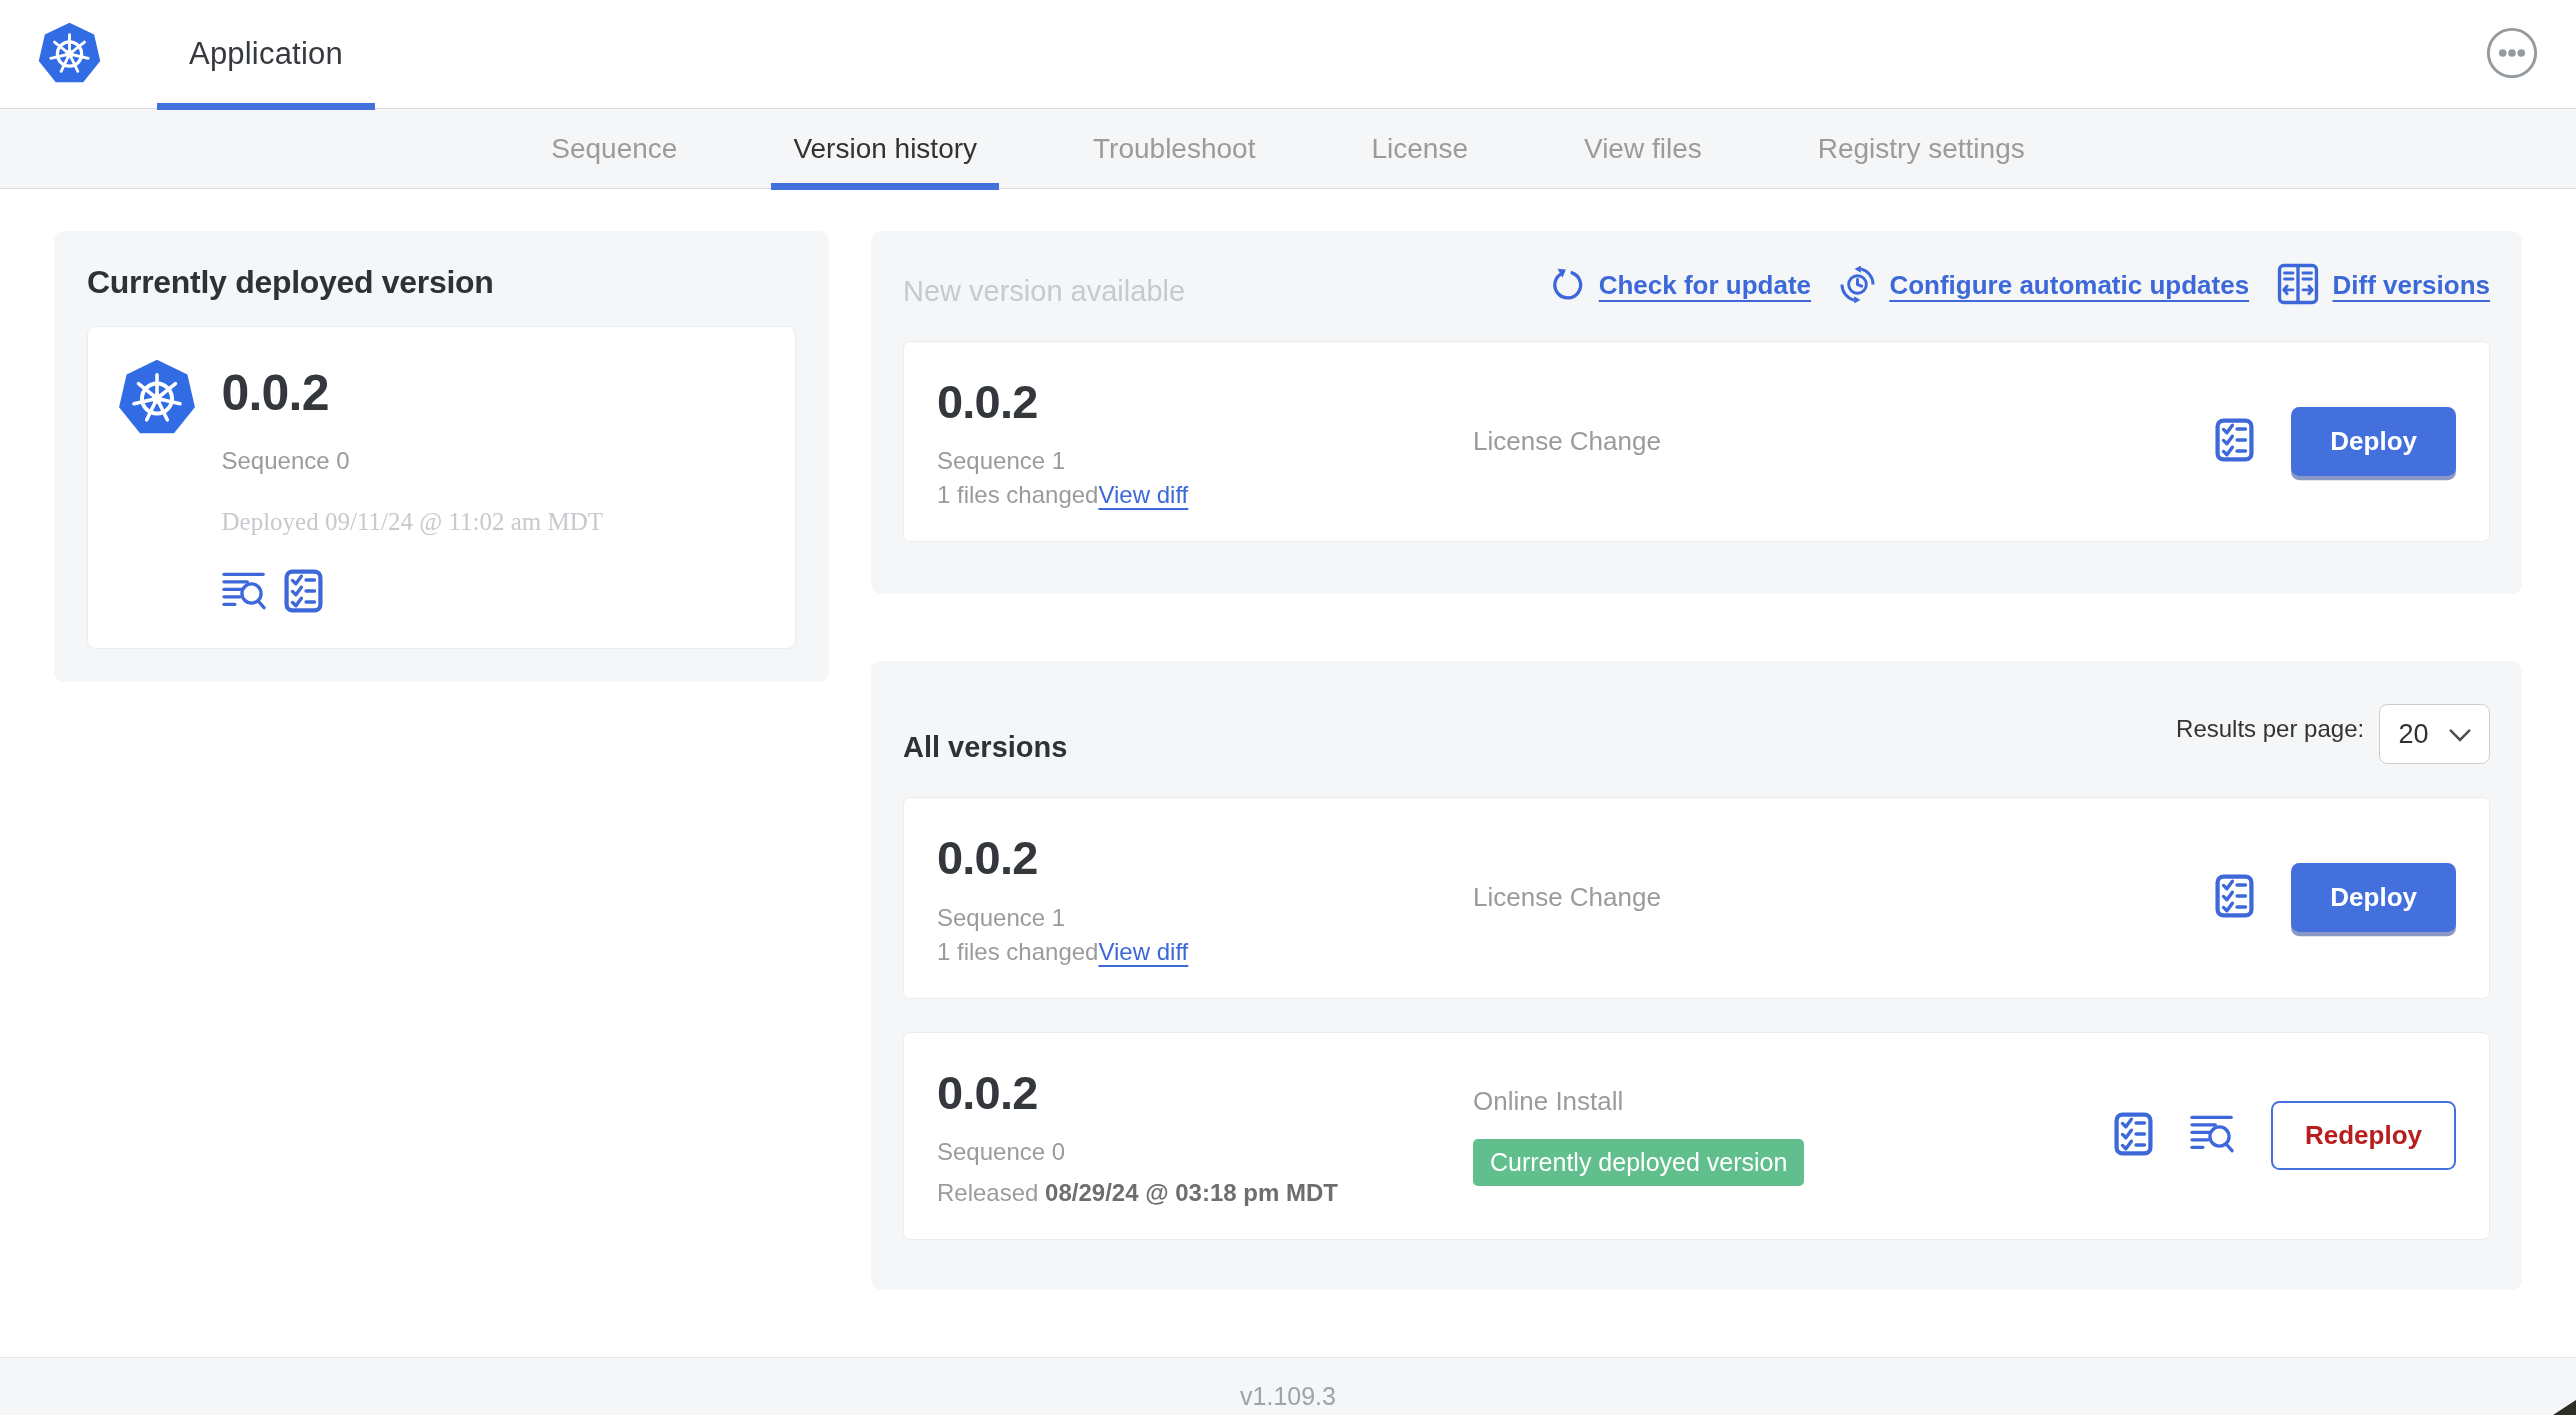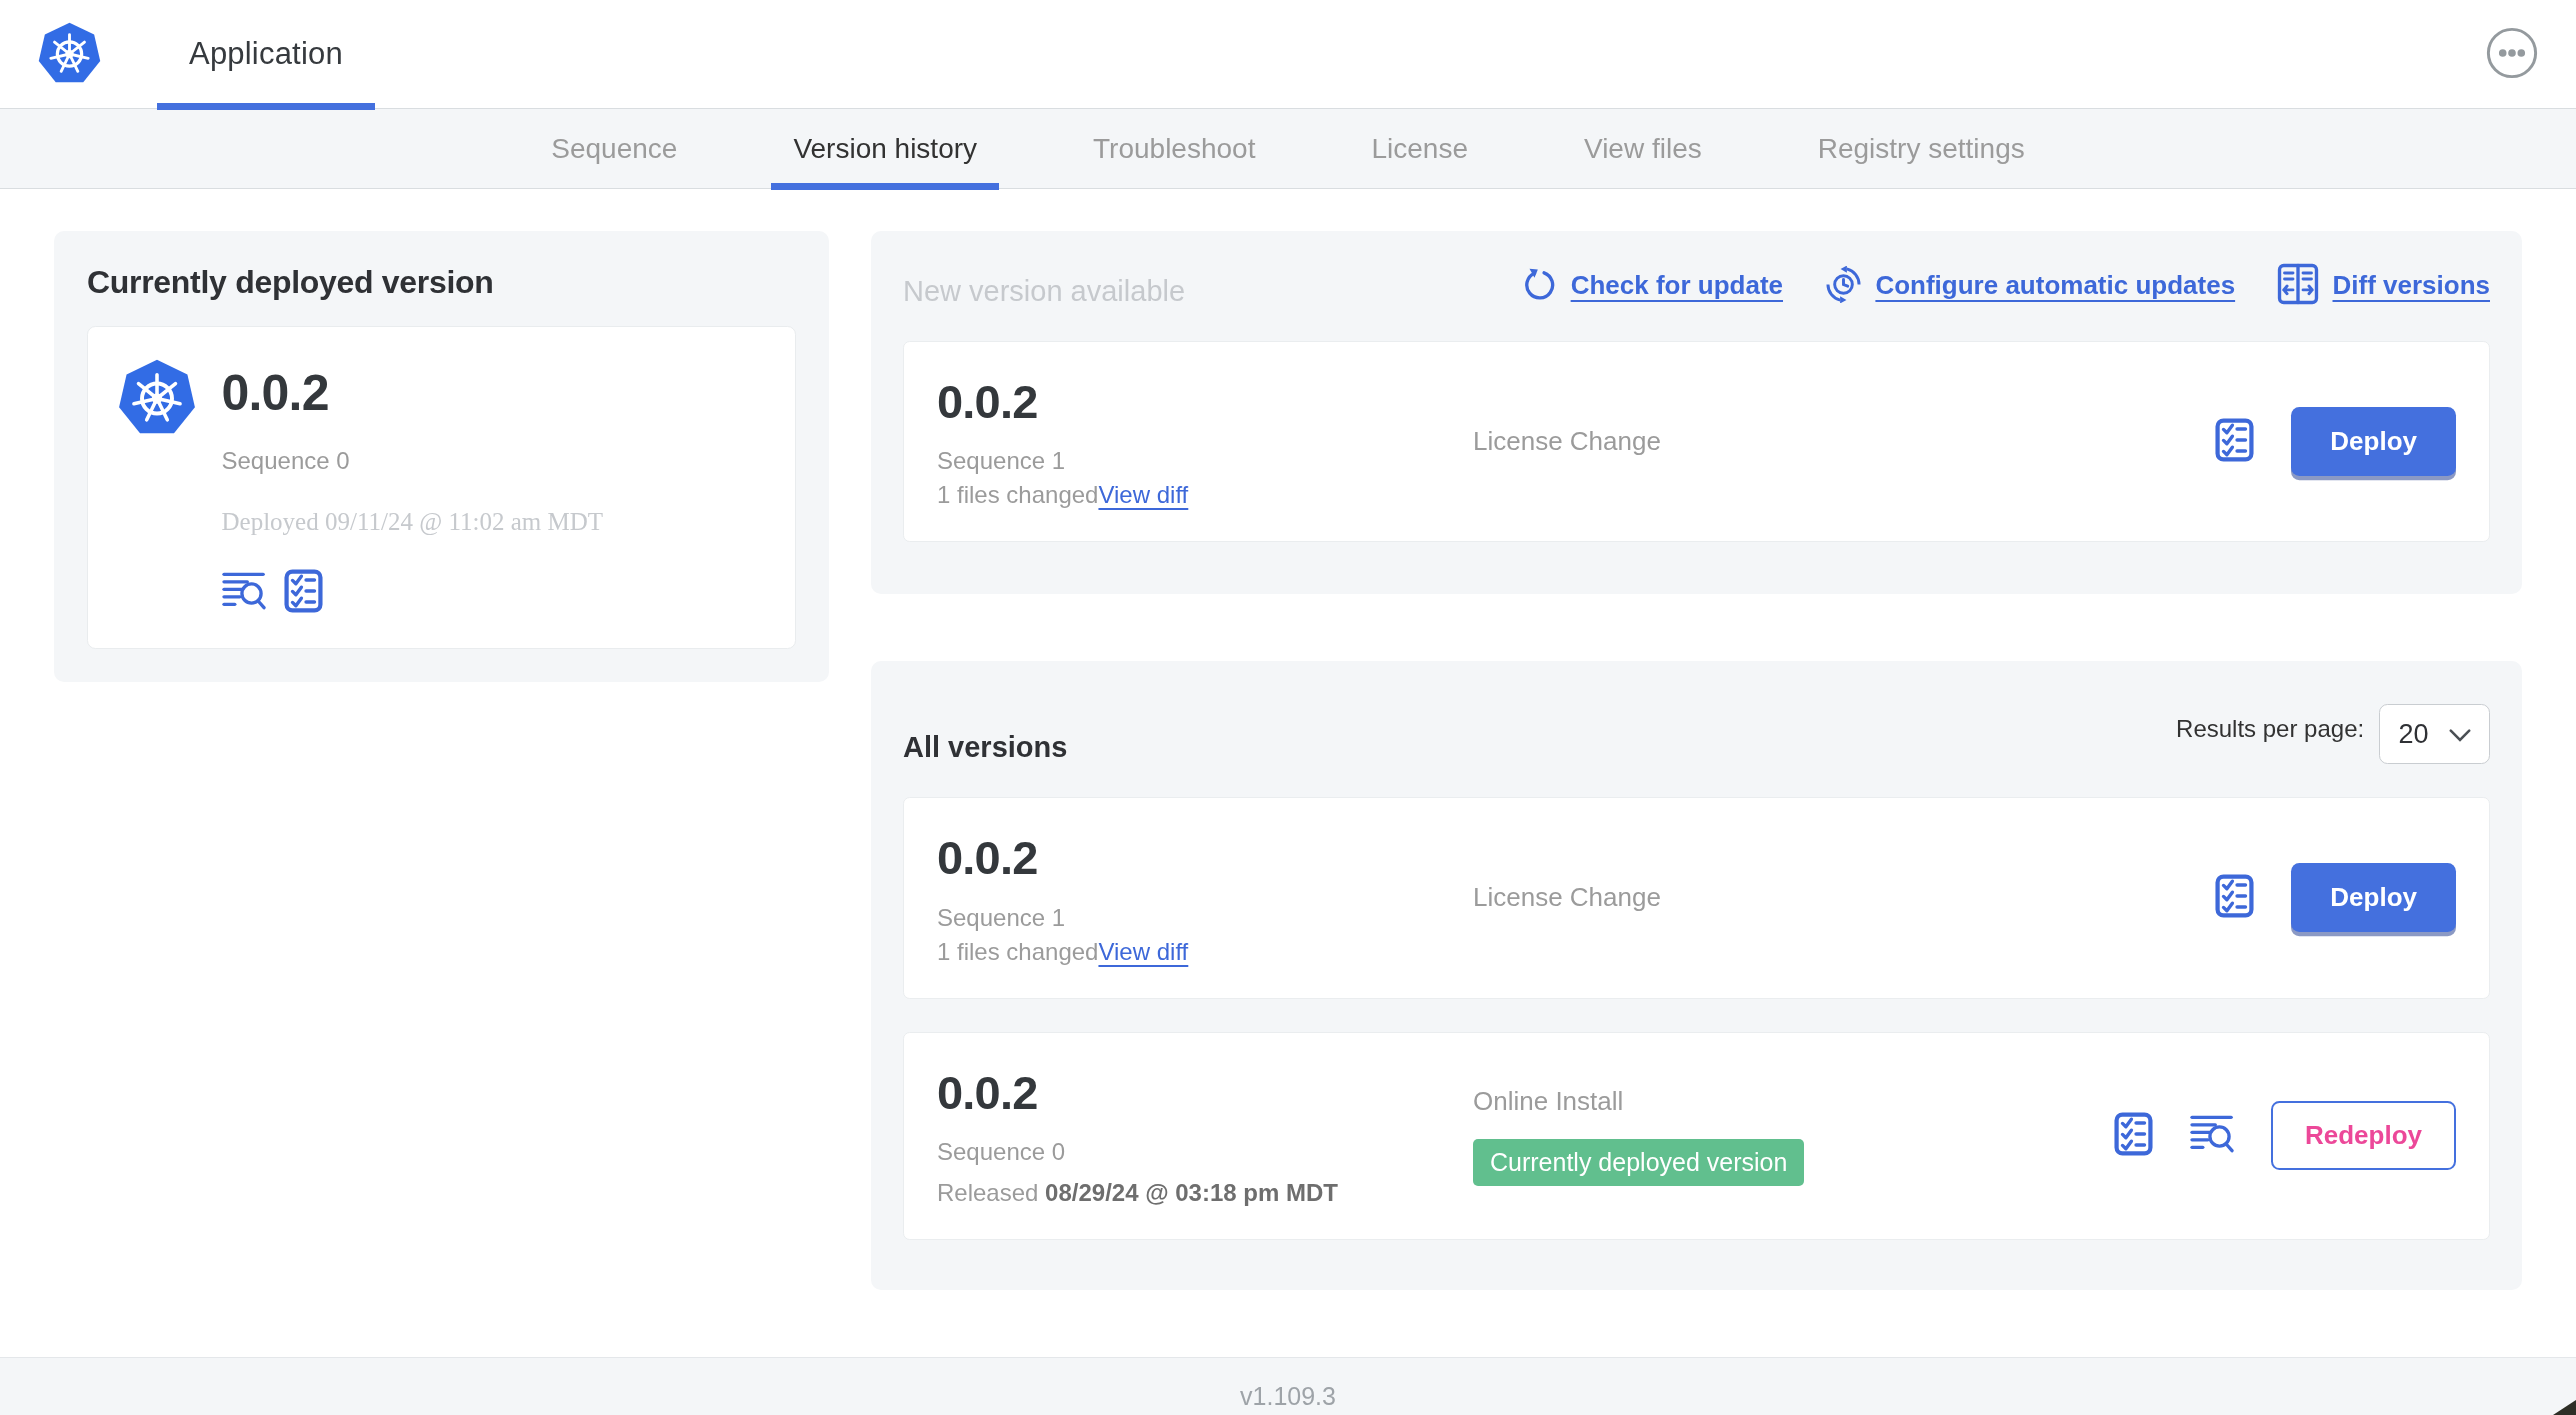--- a/index.html
+++ b/index.html
@@ -63,21 +63,21 @@
   .deployed { margin-top:33px; font-size:25px; color:#c6c9cd;font-family:Liberation Serif, serif; }
   .icons-row { margin-top:33px; display:flex; align-items:center; gap:18.4px; }
   .icon-btn { background:none; border:none; padding:0; cursor:pointer; display:flex; align-items:center; }
 
   
   .right-col { flex:1; display:flex; flex-direction:column; gap:67px; }
   .nv-card { padding:32px 32px 52px; }
   .av-card { padding:32px 32px 50px; }
   .card-head { display:flex; align-items:flex-end; justify-content:space-between; }
   .muted-title { font-size:29px; color:#c6c9cd; }
-  .head-links { display:flex; align-items:center; gap:42px; }
+  .head-links { display:flex; align-items:center; gap:28px; }
   .head-link {
     display:flex; align-items:center; gap:13.4px; cursor:pointer; text-decoration:none;
   }
   .head-link .lbl { font-size:26px; font-weight:600; color:#3D68D9; text-decoration:underline; text-underline-offset:5.9px; }
   .av-title { margin:0; font-size:29px; font-weight:700; color:#2f3135; }
   .rpp { display:flex; align-items:center; gap:15px; }
   .rpp-label { font-size:24px; color:#323232; }
   .select-box {
     background:#ffffff; border:1.7px solid #c9cdd1; border-radius:8.4px;
     padding:13.4px 18.4px; display:flex; align-items:center; gap:20px; cursor:pointer;
@@ -102,21 +102,21 @@
     display:inline-block; margin-top:22px; background:#61BF8E; color:#ffffff;
     font-size:25px; padding:9.2px 17px; border-radius:5px;
   }
   .vrow-right { margin-left:auto; display:flex; align-items:center; gap:37px; }
   .btn-primary {
     background:#4470DE; color:#ffffff; border:none; border-radius:8.4px; cursor:pointer;
     font-family:inherit; font-size:26px; font-weight:700; padding:19px 39px;
     box-shadow:0 4.2px 0 rgba(43,70,148,0.55);
   }
   .btn-outline {
-    background:#ffffff; color:#ec4899; border:2.5px solid #4470DE; border-radius:8.4px; cursor:pointer;
+    background:#ffffff; color:#b91c1c; border:2.5px solid #4470DE; border-radius:8.4px; cursor:pointer;
     font-family:inherit; font-size:26px; font-weight:700; padding:17px 32px;
   }
 
   
   footer.app-footer {
     height:78px; flex-shrink:0; background:#f4f6f8; border-top:0.8px solid #e4e7ea;
     display:flex; align-items:center; justify-content:center;
     font-size:25px; color:#9ea3a8;
   }
   .corner-mark {

